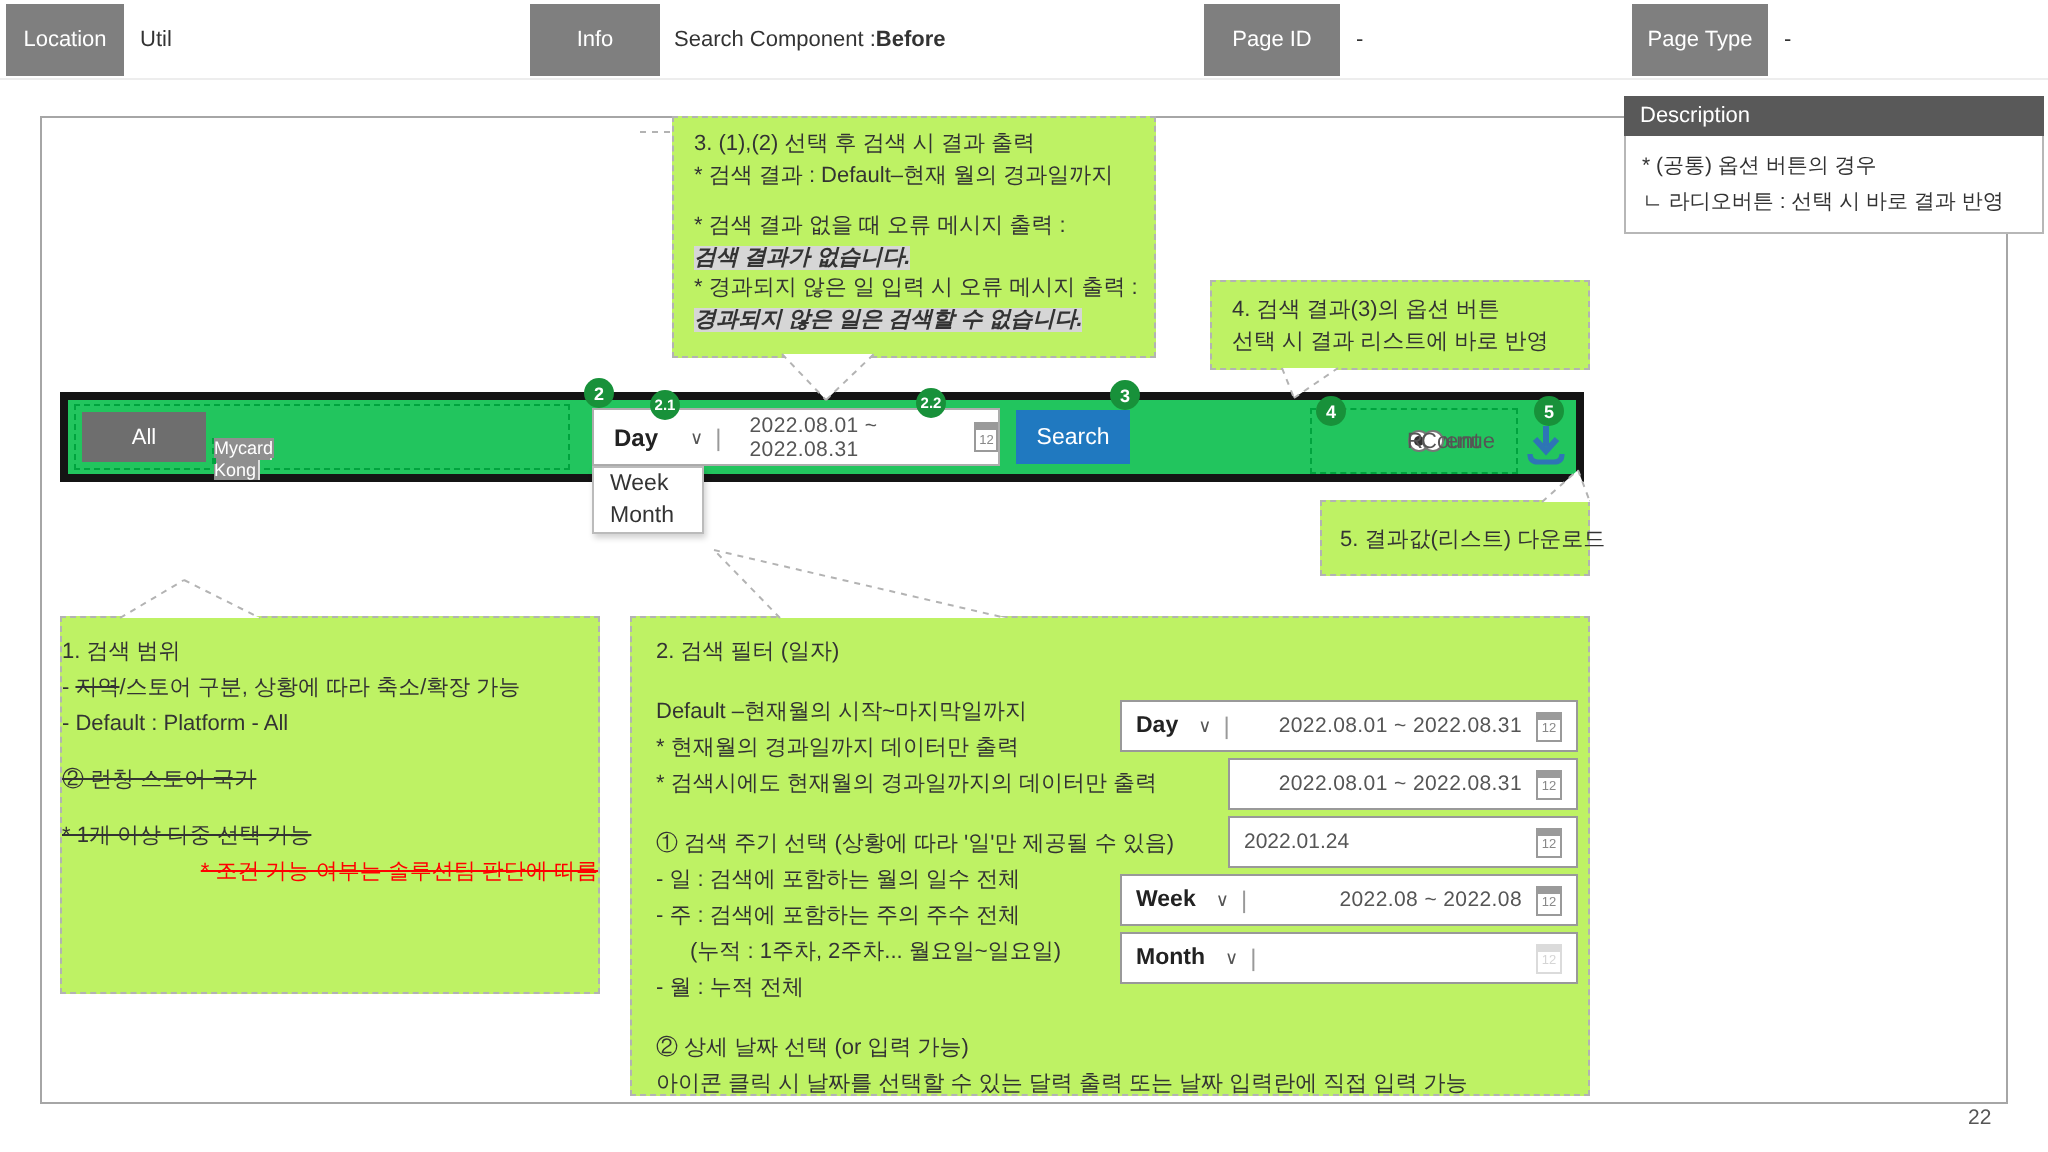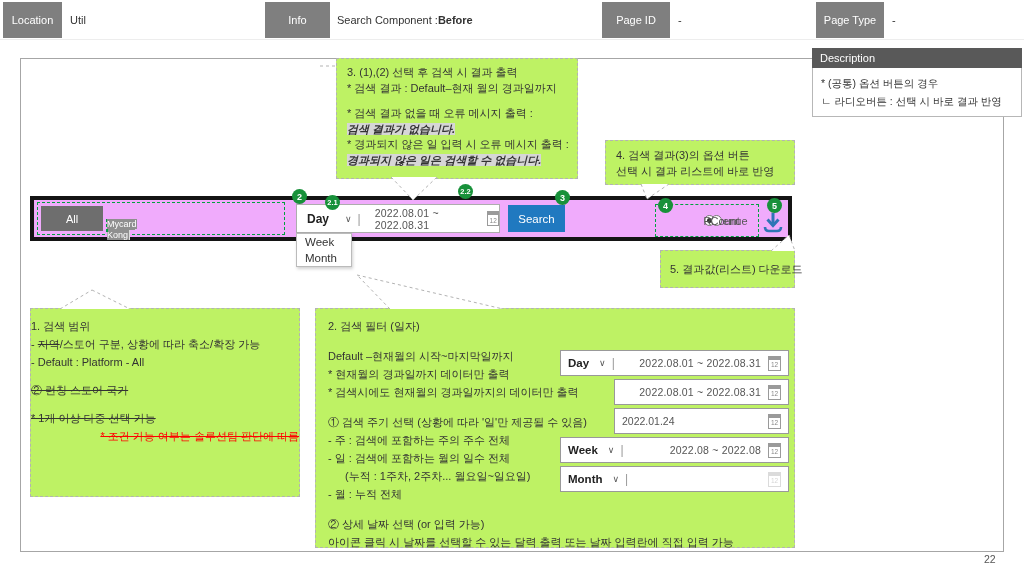--- a/index.html
+++ b/index.html
@@ -12,21 +12,21 @@
 
   
   .frame { position:absolute; left:20px; top:58px; width:984px; height:494px; border:1px solid #a6a6a6; background:#fff; }
 
   
   .desc { position:absolute; left:812px; top:48px; width:210px; z-index:4; }
   .desc-head { background:#595959; color:#fff; font-size:11px; padding:4px 8px; }
   .desc-body { background:#fff; border:1px solid #b7b7b7; border-top:none; padding:6px 8px; font-size:10.5px; color:#333; line-height:18px; }
 
   
-  .bar { position:absolute; left:30px; top:196px; width:762px; height:45px; background:#f0abfc; border:4px solid #141414; z-index:1; }
+  .bar { position:absolute; left:30px; top:196px; width:762px; height:45px; background:#22c55e; border:4px solid #141414; z-index:1; }
   .bar * { position:absolute; }
   .grp-outer { left:3px; top:2px; width:248px; height:33px; border:1.5px dashed #00a33e; display:flex; align-items:center; padding:2px 3px; position:absolute; }
   .grp-outer > * { position:static; }
   .all-btn { width:62px; height:25px; background:#6e6e6e; color:#fff; font-size:11px; display:flex; align-items:center; justify-content:center; margin-right:3px; }
   .grp-col { display:flex; flex-direction:column; flex:1; }
   .btn-row { display:flex; border:1.5px dashed #00a33e; height:13.5px; }
   .gbtn { flex:1; background:#8f8f8f; color:#fff; font-size:9px; display:flex; align-items:center; justify-content:center; border-right:1px solid #dcdcdc; overflow:hidden; }
   .gbtn:last-child { border-right:none; }
   .wavy { text-decoration:underline wavy #ff5050 1px; text-underline-offset:2px; }
 
@@ -131,22 +131,22 @@
 </div>
 
 <div class="callout c2">
   <div>2. 검색 필터 (일자)</div>
   <div class="sp12"></div>
   <div>Default –현재월의 시작~마지막일까지</div>
   <div>* 현재월의 경과일까지 데이터만 출력</div>
   <div>* 검색시에도 현재월의 경과일까지의 데이터만 출력</div>
   <div class="sp12"></div>
   <div>① 검색 주기 선택 (상황에 따라 '일'만 제공될 수 있음)</div>
+  <div>- 일 : 검색에 포함하는 월의 일수 전체</div>
   <div>- 주 : 검색에 포함하는 주의 주수 전체</div>
-  <div>- 일 : 검색에 포함하는 월의 일수 전체</div>
   <div class="ind">(누적 : 1주차, 2주차... 월요일~일요일)</div>
   <div>- 월 : 누적 전체</div>
   <div class="sp12"></div>
   <div>② 상세 날짜 선택 (or 입력 가능)</div>
   <div>아이콘 클릭 시 날짜를 선택할 수 있는 달력 출력 또는 날짜 입력란에 직접 입력 가능</div>
 </div>
 
 <div class="datebox db-day">
   <span class="lbl">Day</span>
   <span class="chev">∨</span>
@@ -223,21 +223,21 @@
 
   <svg class="dl-icon" viewBox="0 0 20 22">
     <path d="M10 1 v10" stroke="#2e75b6" stroke-width="3" fill="none"></path>
     <path d="M4.5 7.5 L10 13.5 L15.5 7.5" stroke="#2e75b6" stroke-width="3" fill="none" stroke-linejoin="miter"></path>
     <path d="M2 15 q0 4 4 4 h8 q4 0 4-4" stroke="#2e75b6" stroke-width="2.6" fill="none"></path>
   </svg>
 </div>
 
 <div class="badge" style="left:292px; top:189px;">2</div>
 <div class="badge sm" style="left:325px; top:195px;">2.1</div>
-<div class="badge sm" style="left:458px; top:184px;">2.2</div>
+<div class="badge sm" style="left:458px; top:194px;">2.2</div>
 <div class="badge" style="left:555px; top:190px;">3</div>
 <div class="badge" style="left:658px; top:198px;">4</div>
 <div class="badge" style="left:767px; top:198px;">5</div>
 
 <svg class="overlay">
 
   <line x1="320" y1="66" x2="336" y2="66" stroke="#b3b3b3" stroke-width="1" stroke-dasharray="3,3"></line>
 
   <polygon points="391,177 413,200 437,177" fill="#ffffff"></polygon>
   <line x1="391" y1="177" x2="413" y2="200" stroke="#b3b3b3" stroke-width="1" stroke-dasharray="3,3"></line>

